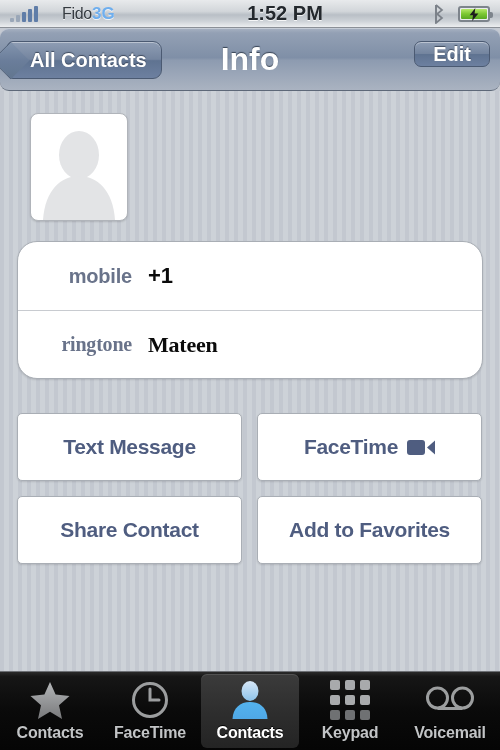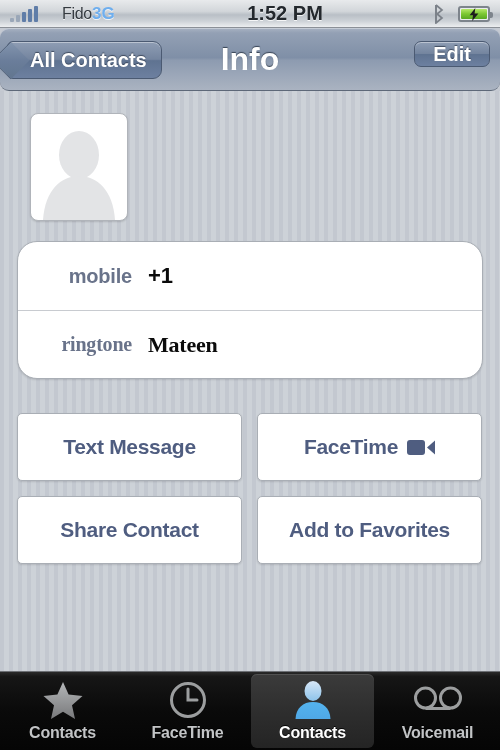--- a/index.html
+++ b/index.html
@@ -300,20 +300,36 @@
               <stop offset="1" stop-color="#4fa8e6"></stop>
           </linearGradient>
         </defs>
         <ellipse cx="20" cy="11" rx="8.5" ry="10" fill="url(#gHead)"></ellipse>
         <path d="M20 22 C10 22 3 28 2.5 39 H37.5 C37 28 30 22 20 22 Z" fill="url(#gBody)"></path>
       </svg>
     </span>
     <span class="tab-label">Contacts</span>
   </div>
 
+  <div class="tab">
+    <span class="tab-icon">
+      <span class="keypad-grid">
+        <i></i>
+          <i></i>
+          <i></i>
+        <i></i>
+          <i></i>
+          <i></i>
+        <i class="dark"></i>
+          <i class="dark"></i>
+          <i class="dark"></i>
+      </span>
+    </span>
+    <span class="tab-label">Keypad</span>
+  </div>
 
   <div class="tab">
     <span class="tab-icon">
       <svg width="50" height="28" viewBox="0 0 50 28">
         <circle cx="12.5" cy="12" r="10" fill="none" stroke="#9c9e9f" stroke-width="3"></circle>
         <circle cx="37.5" cy="12" r="10" fill="none" stroke="#9c9e9f" stroke-width="3"></circle>
         <line x1="12.5" y1="22.5" x2="37.5" y2="22.5" stroke="#9c9e9f" stroke-width="3"></line>
       </svg>
     </span>
     <span class="tab-label">Voicemail</span>

